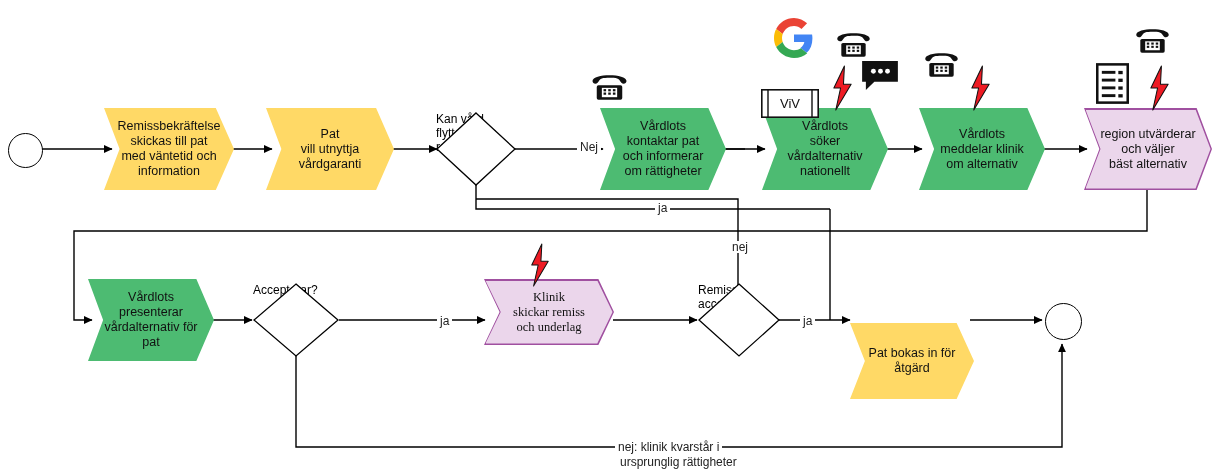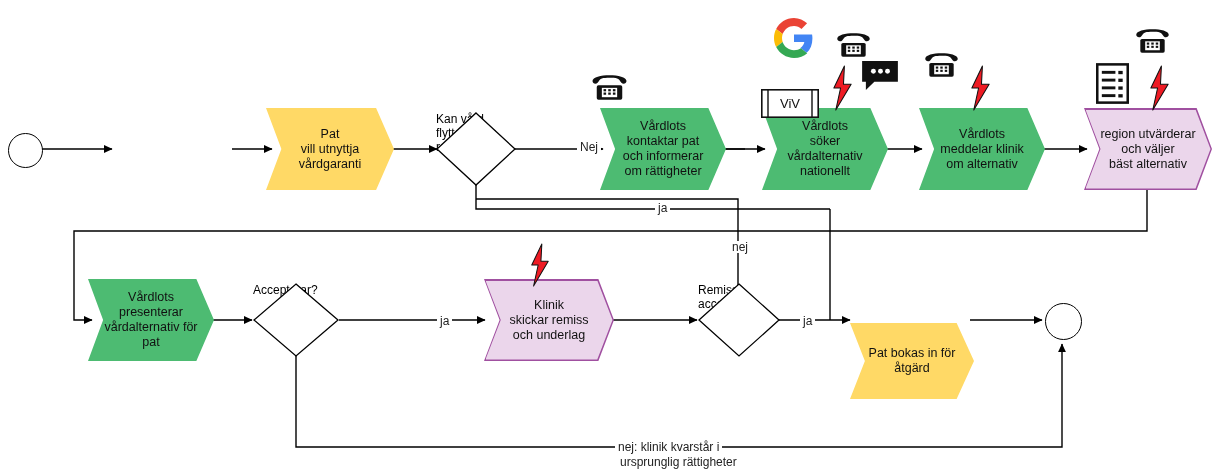--- a/index.html
+++ b/index.html
@@ -119,20 +119,26 @@
 
       <path d="M738,209 L738,199 L476,199"></path>
 
       <path d="M296,352 L296,447 L1062,447 L1062,344" marker-end="url(#arw)"></path>
     </g>
   </svg>
 
   <div class="circle" style="left:8px;top:133px;width:33px;height:33px;"></div>
   <div class="circle" style="left:1045px;top:303px;width:35px;height:35px;"></div>
 
+  <div class="node chev chev-yellow" style="left:104px;top:108px;width:130px;height:82px;">
+    <div class="lbl">Remissbekräftelse
+skickas till pat
+med väntetid och
+information</div>
+  </div>
 
   <div class="node chev chev-yellow" style="left:266px;top:108px;width:128px;height:82px;">
     <div class="lbl">Pat
 vill utnyttja
 vårdgaranti</div>
   </div>
 
   <div class="diamond" style="left:436px;top:112px;width:80px;height:74px;">
     <svg width="80" height="74">
       <polygon points="40,1 79,37 40,73 1,37" fill="#ffffff" stroke="#000" stroke-width="1.3"></polygon>
@@ -176,21 +182,21 @@
 pat</div>
   </div>
 
   <div class="diamond" style="left:253px;top:283px;width:86px;height:74px;">
     <svg width="86" height="74">
       <polygon points="43,1 85,37 43,73 1,37" fill="#ffffff" stroke="#000" stroke-width="1.3"></polygon>
     </svg>
     <div class="lbl">Accepterar?</div>
   </div>
 
-  <div class="node pink-border" style="left:484px;top:279px;width:130px;height:82px;">
+  <div class="node pink-border" style="left:484px;top:279px;width:130px;height:66px;font-family:Liberation Serif, serif;">
     <div class="pink-inner"></div>
     <div class="lbl">Klinik
 skickar remiss
 och underlag</div>
   </div>
 
   <div class="diamond" style="left:698px;top:283px;width:82px;height:74px;">
     <svg width="82" height="74">
       <polygon points="41,1 81,37 41,73 1,37" fill="#ffffff" stroke="#000" stroke-width="1.3"></polygon>
     </svg>

